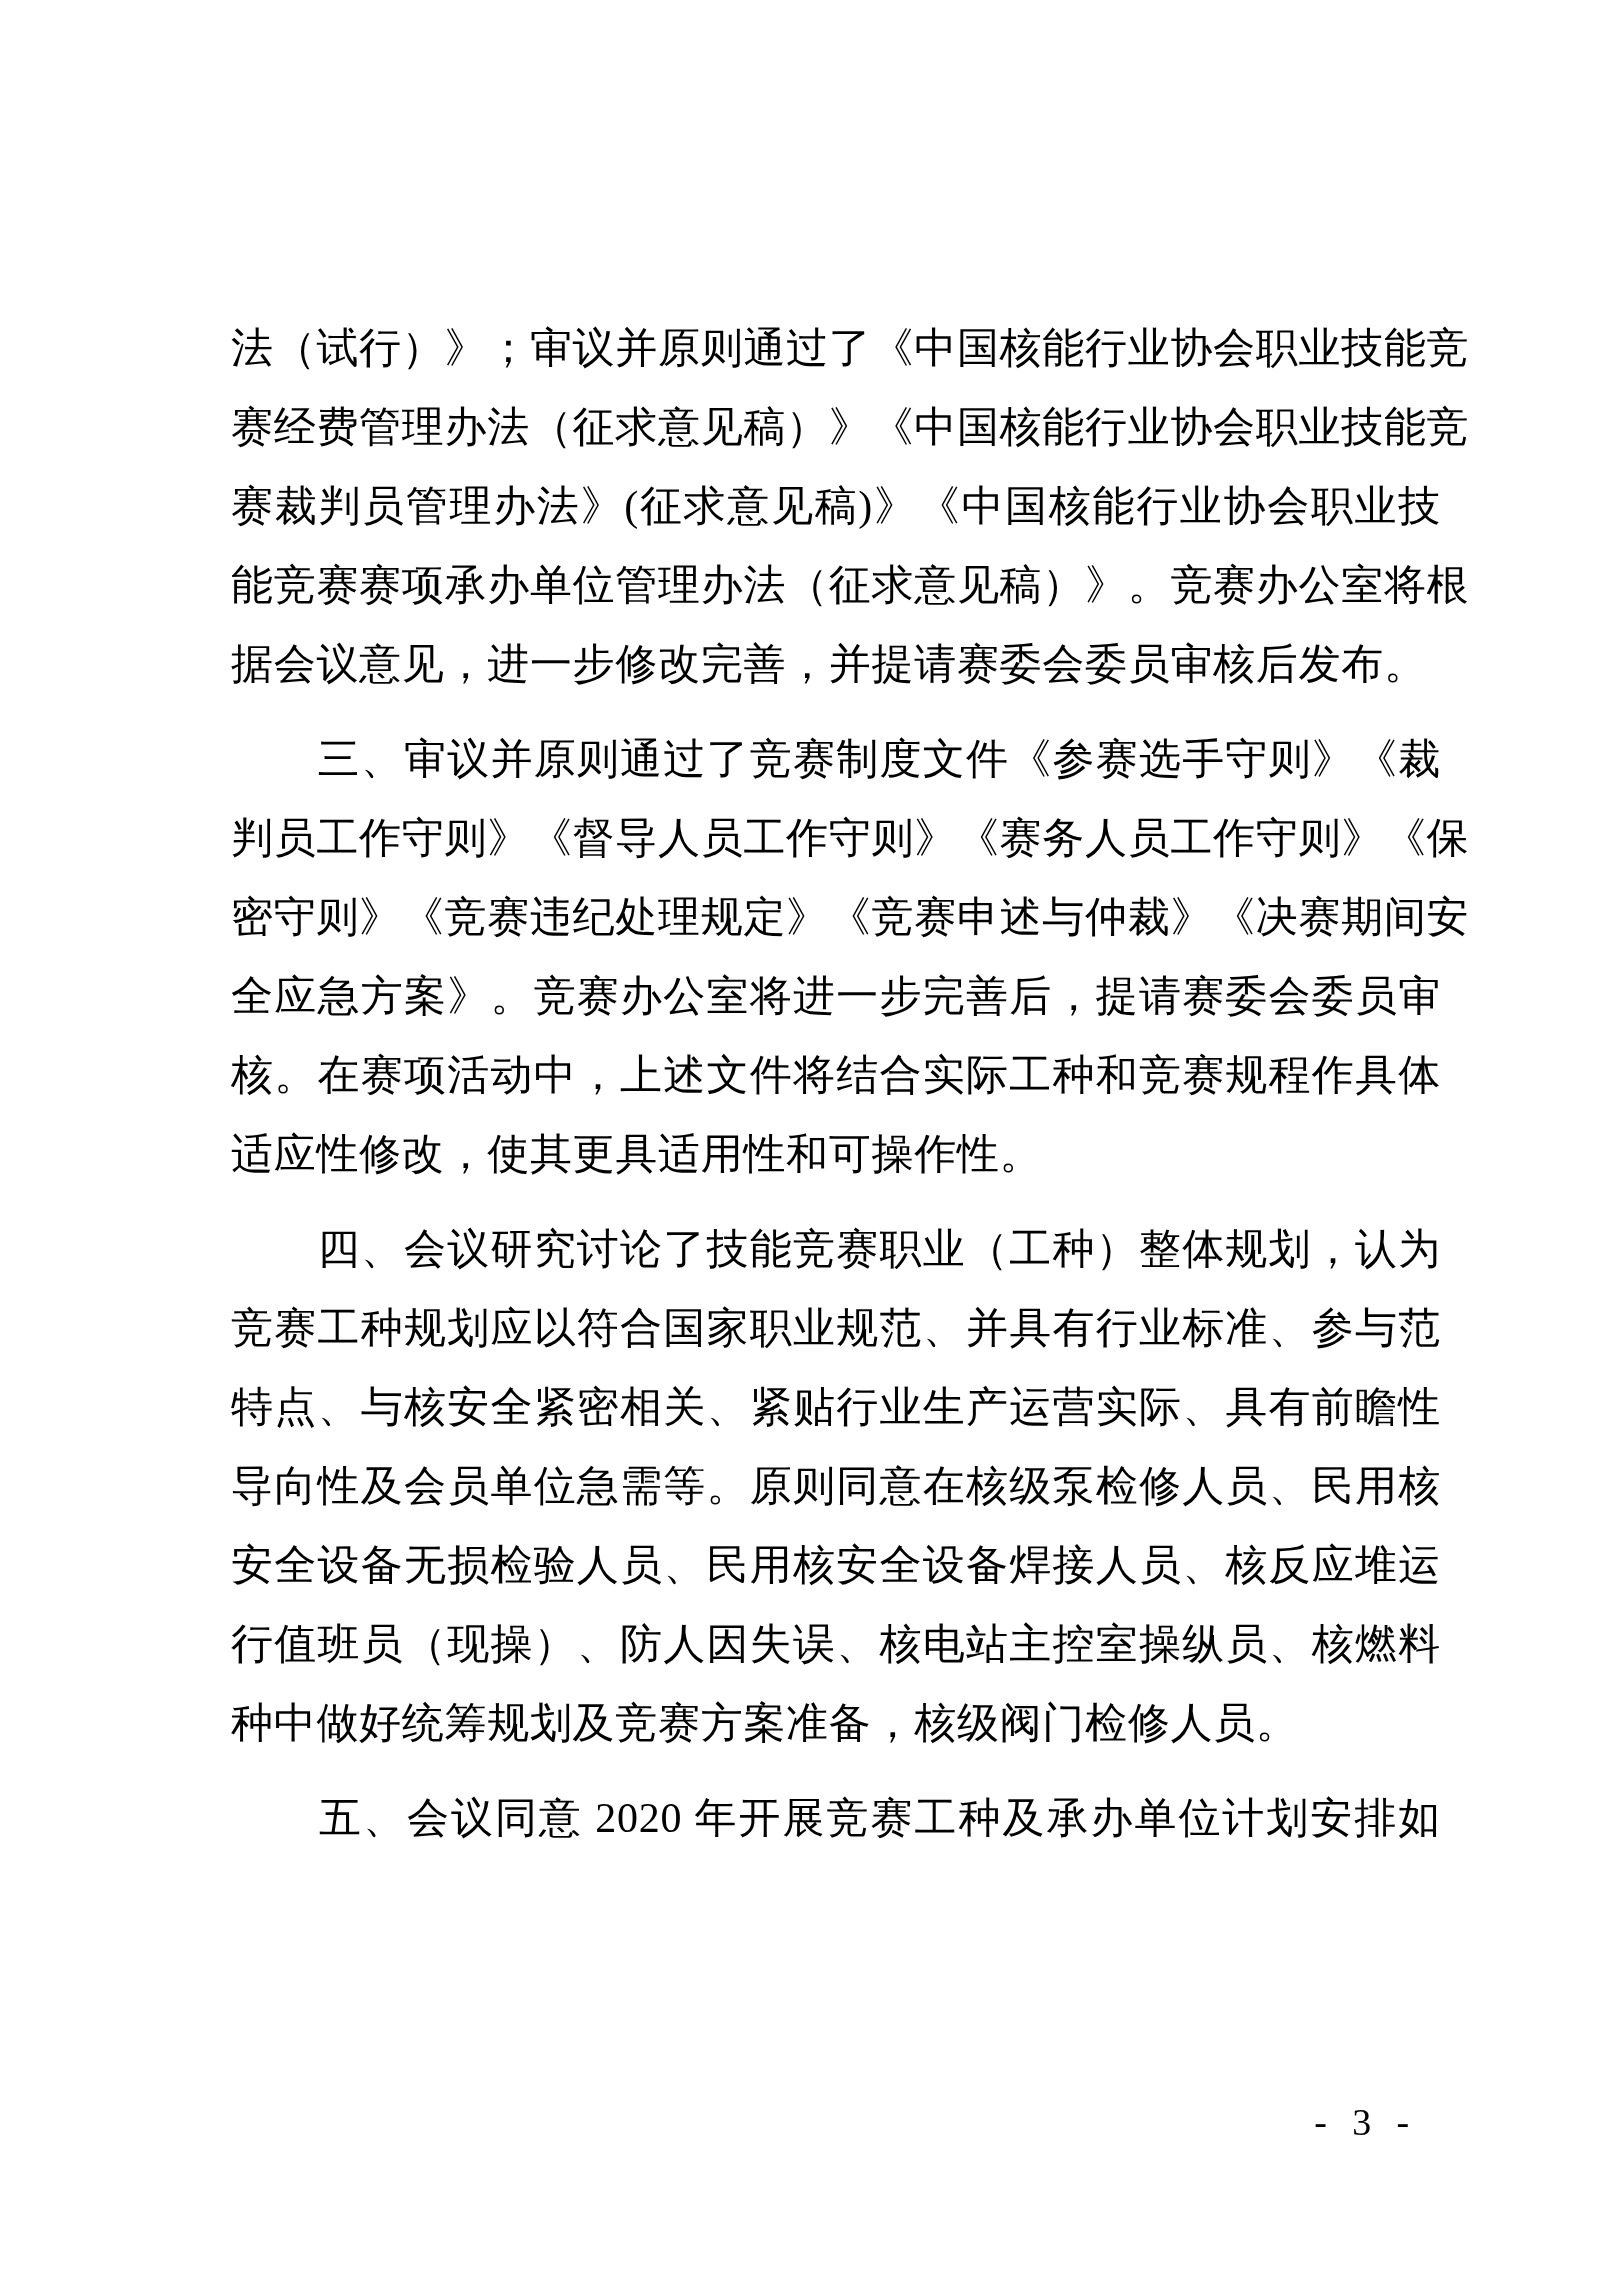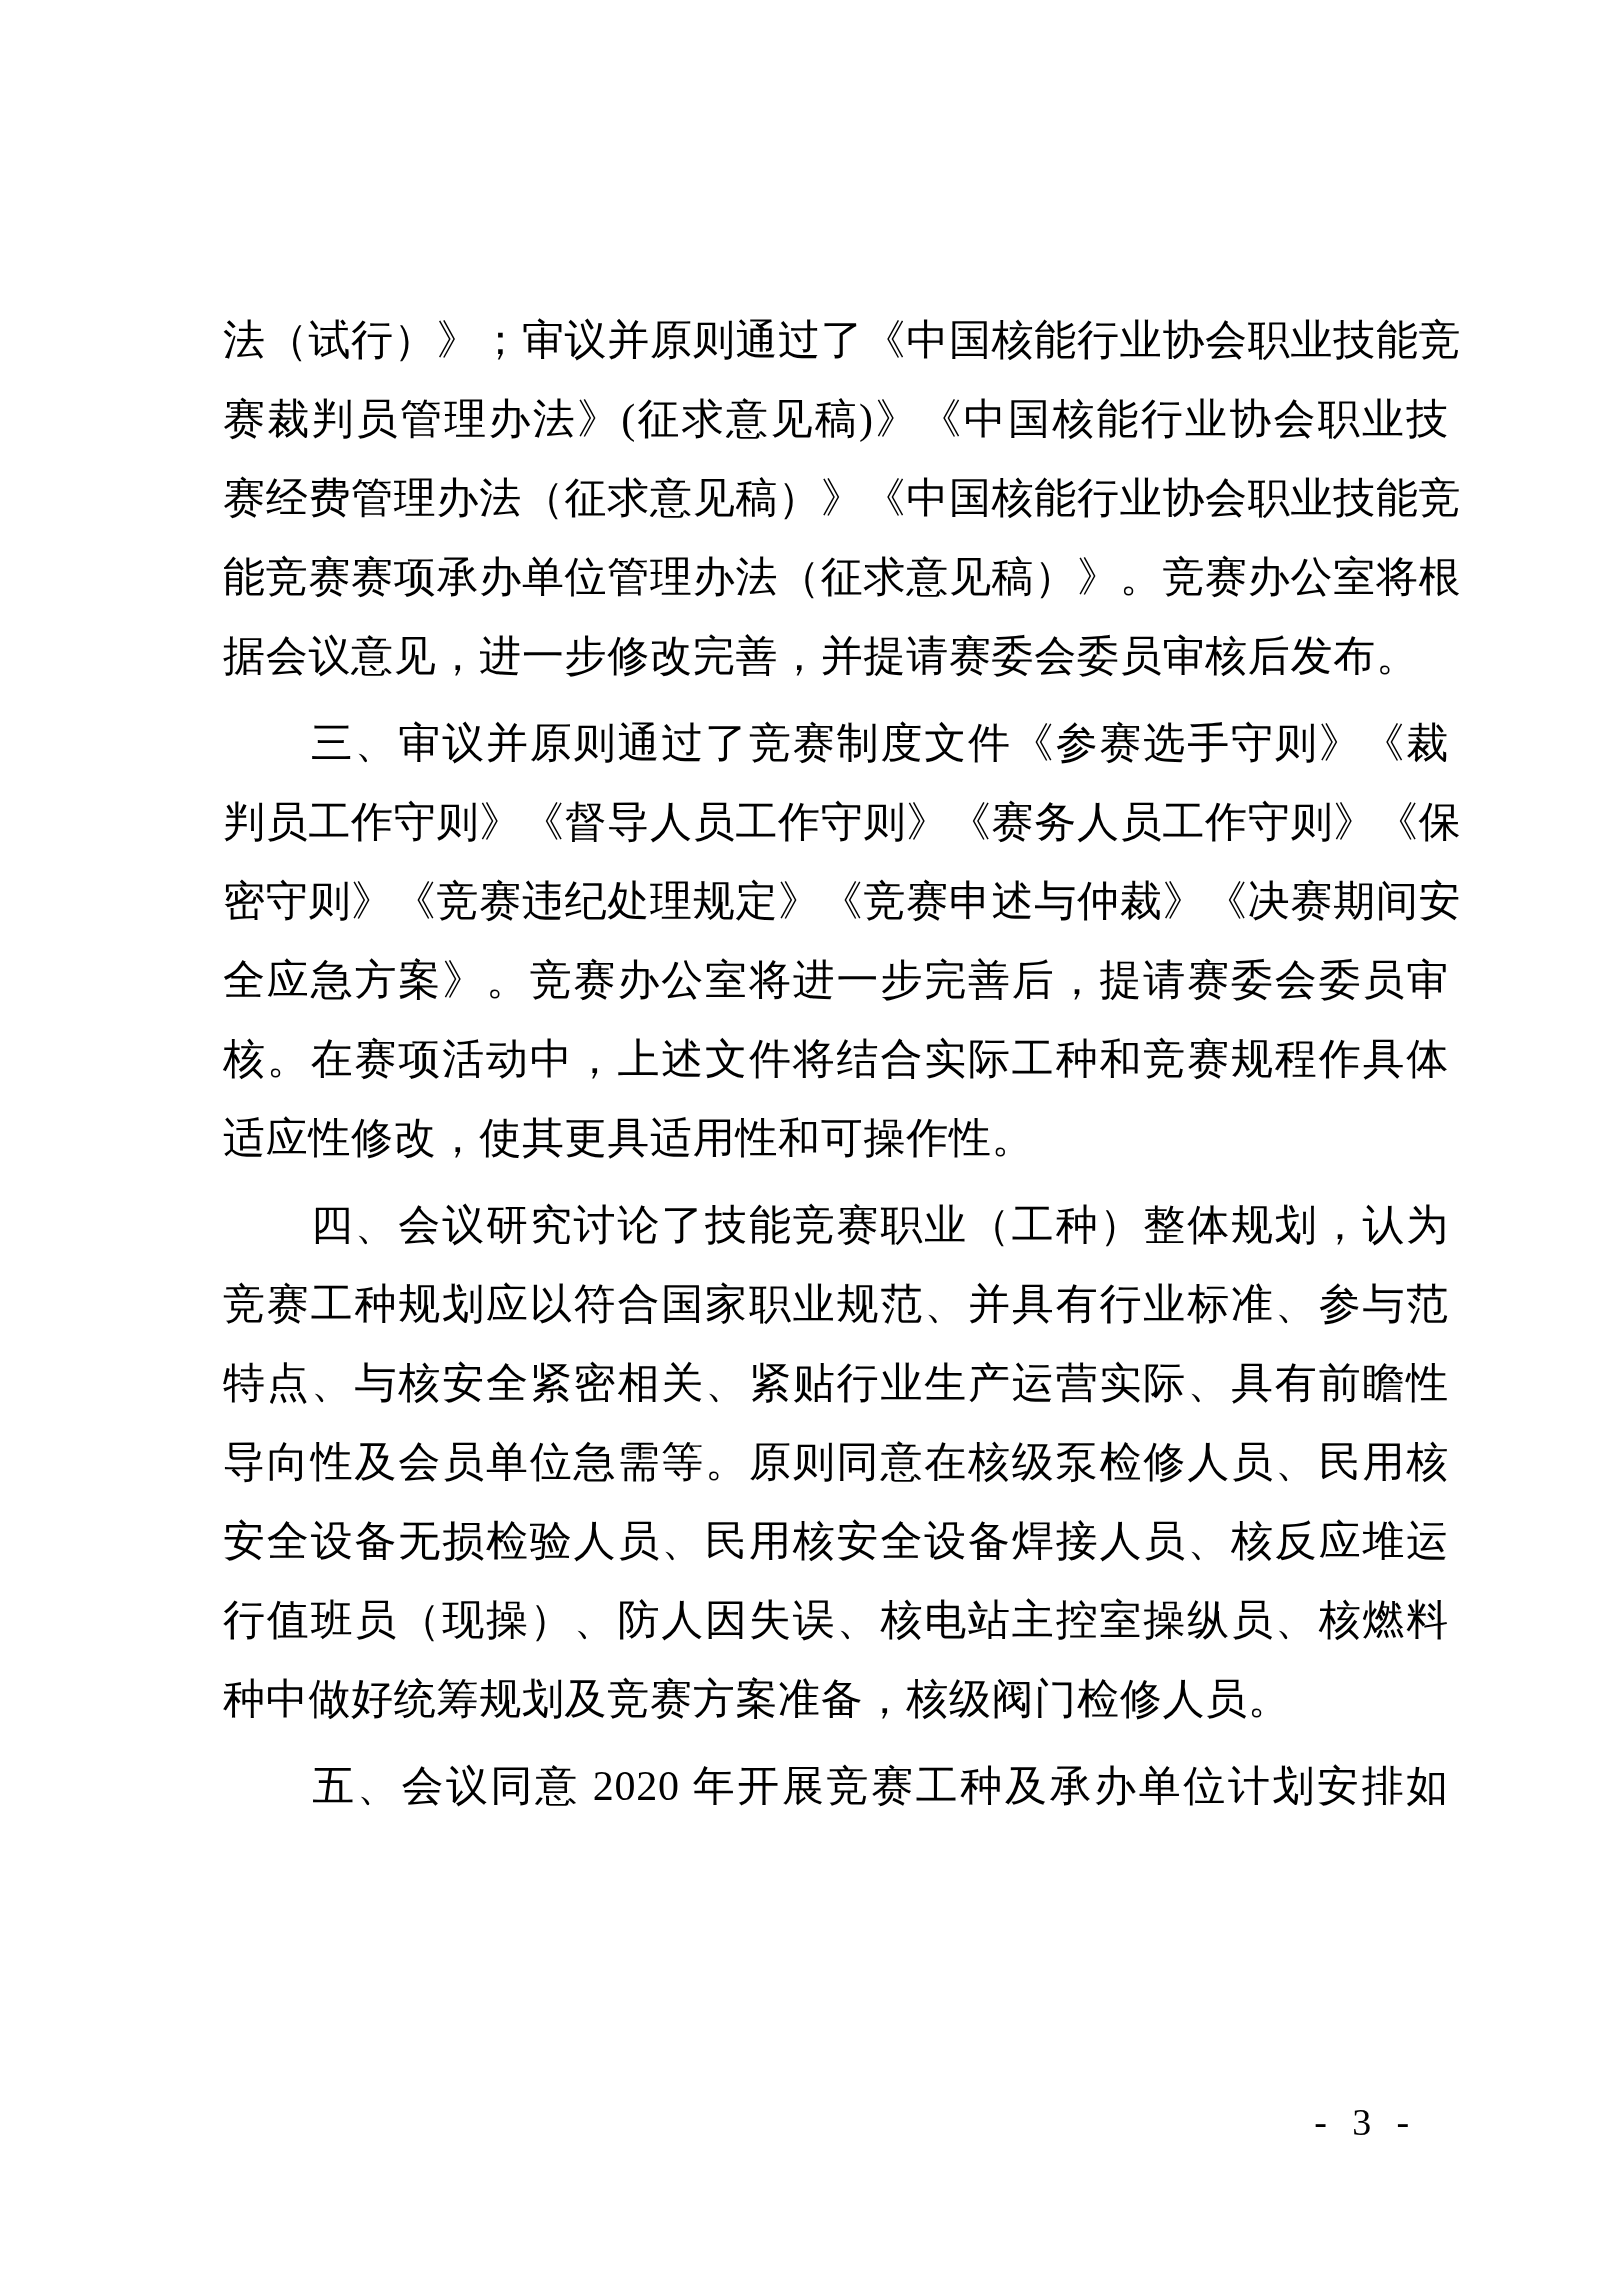--- a/index.html
+++ b/index.html
@@ -18,21 +18,21 @@
   }
   .body-text {
     position: absolute;
     left: 215px;
     top: 293px;
     width: 1242px;
     font-size: 42px;
     line-height: 79px;
     letter-spacing: 0.7px;
   }
-  .paragraph { margin: 8px; padding: 0; }
+  .paragraph { margin: 16px; padding: 0; }
   .line {
     text-align: justify;
     text-align-last: justify;
     white-space: nowrap;
   }
   .line-final {
     text-align-last: left;
   }
   .page-number {
     position: absolute;
@@ -44,22 +44,22 @@
     white-space: pre;
   }
 </style>
 </head>
 <body>
 
 <div class="page">
   <div class="body-text">
       <div class="paragraph">
         <div class="line">法（试行）》；审议并原则通过了《中国核能行业协会职业技能竞</div>
+        <div class="line">赛经费管理办法（征求意见稿）》《中国核能行业协会职业技能竞</div>
         <div class="line">赛裁判员管理办法》(征求意见稿)》《中国核能行业协会职业技</div>
-        <div class="line">赛经费管理办法（征求意见稿）》《中国核能行业协会职业技能竞</div>
         <div class="line">能竞赛赛项承办单位管理办法（征求意见稿）》。竞赛办公室将根</div>
         <div class="line line-final">据会议意见，进一步修改完善，并提请赛委会委员审核后发布。</div>
       </div>
       <div class="paragraph">
         <div class="line">　　三、审议并原则通过了竞赛制度文件《参赛选手守则》《裁</div>
         <div class="line">判员工作守则》《督导人员工作守则》《赛务人员工作守则》《保</div>
         <div class="line">密守则》《竞赛违纪处理规定》《竞赛申述与仲裁》《决赛期间安</div>
         <div class="line">全应急方案》。竞赛办公室将进一步完善后，提请赛委会委员审</div>
         <div class="line">核。在赛项活动中，上述文件将结合实际工种和竞赛规程作具体</div>
         <div class="line line-final">适应性修改，使其更具适用性和可操作性。</div>

